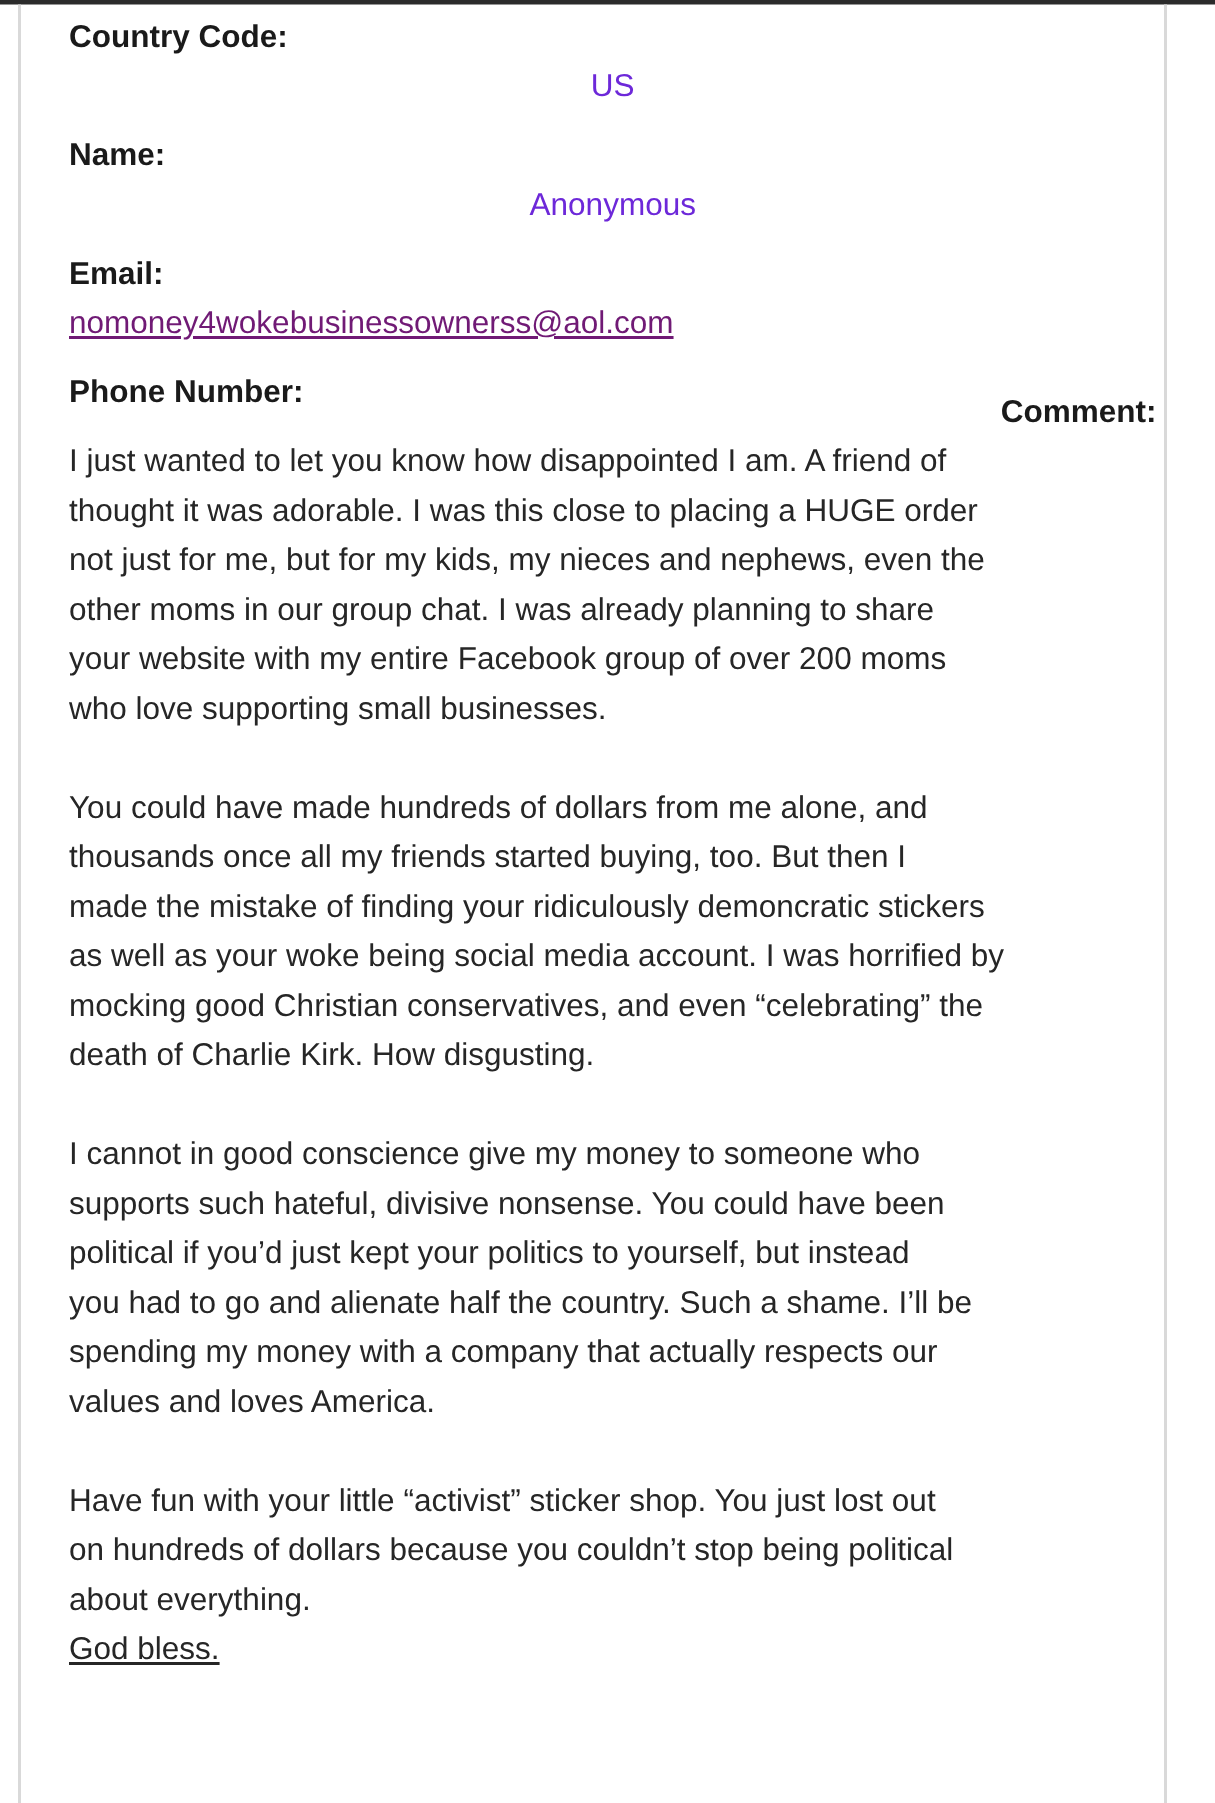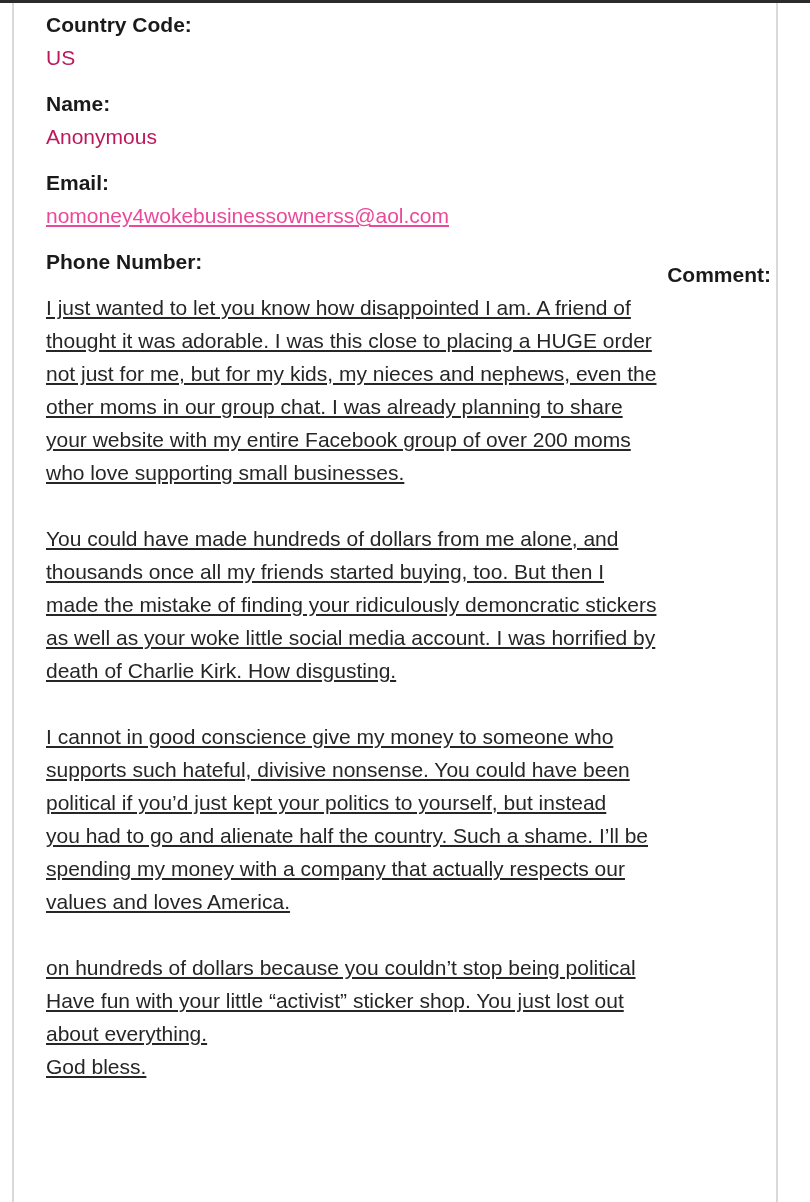--- a/index.html
+++ b/index.html
@@ -42,41 +42,41 @@
   .field {
     margin: 0 0 13px 0;
   }
   .label {
     font-weight: bold;
     color: #1a1a1a;
     display: block;
   }
   .value {
     display: block;
-    color: #be185d;
+    color: #6d28d9;
+    text-align: center;
   }
   .email-link {
-    color: #ec4899;
+    color: #701a75;
     text-decoration: underline;
     text-underline-offset: 2px;
     display: inline-block;
   }
   .comment-field .label {
     margin-bottom: 0;
     text-align: right;
   }
   .para {
     margin: 0 0 33px 0;
     color: #262626;
     white-space: normal;
   }
   .line {
     display: block;
     white-space: nowrap;
-    text-decoration: underline;
   }
   .para.last {
     margin-bottom: 0;
   }
   .closing {
     display: block;
     color: #262626;
     text-decoration: underline;
   }
 </style>
@@ -118,34 +118,35 @@
       <span class="line">not just for me, but for my kids, my nieces and nephews, even the</span>
       <span class="line">other moms in our group chat. I was already planning to share</span>
       <span class="line">your website with my entire Facebook group of over 200 moms</span>
       <span class="line">who love supporting small businesses.</span>
     </div>
 
     <div class="para">
       <span class="line">You could have made hundreds of dollars from me alone, and</span>
       <span class="line">thousands once all my friends started buying, too. But then I</span>
       <span class="line">made the mistake of finding your ridiculously demoncratic stickers</span>
-      <span class="line">as well as your woke little social media account. I was horrified by</span>
+      <span class="line">as well as your woke being social media account. I was horrified by</span>
+      <span class="line">mocking good Christian conservatives, and even “celebrating” the</span>
       <span class="line">death of Charlie Kirk. How disgusting.</span>
     </div>
 
     <div class="para">
       <span class="line">I cannot in good conscience give my money to someone who</span>
       <span class="line">supports such hateful, divisive nonsense. You could have been</span>
       <span class="line">political if you’d just kept your politics to yourself, but instead</span>
       <span class="line">you had to go and alienate half the country. Such a shame. I’ll be</span>
       <span class="line">spending my money with a company that actually respects our</span>
       <span class="line">values and loves America.</span>
     </div>
 
     <div class="para last">
+      <span class="line">Have fun with your little “activist” sticker shop. You just lost out</span>
       <span class="line">on hundreds of dollars because you couldn’t stop being political</span>
-      <span class="line">Have fun with your little “activist” sticker shop. You just lost out</span>
       <span class="line">about everything.</span>
       <span class="closing">God bless.</span>
     </div>
   </div>
 
 </div>
 
 </body></html>

